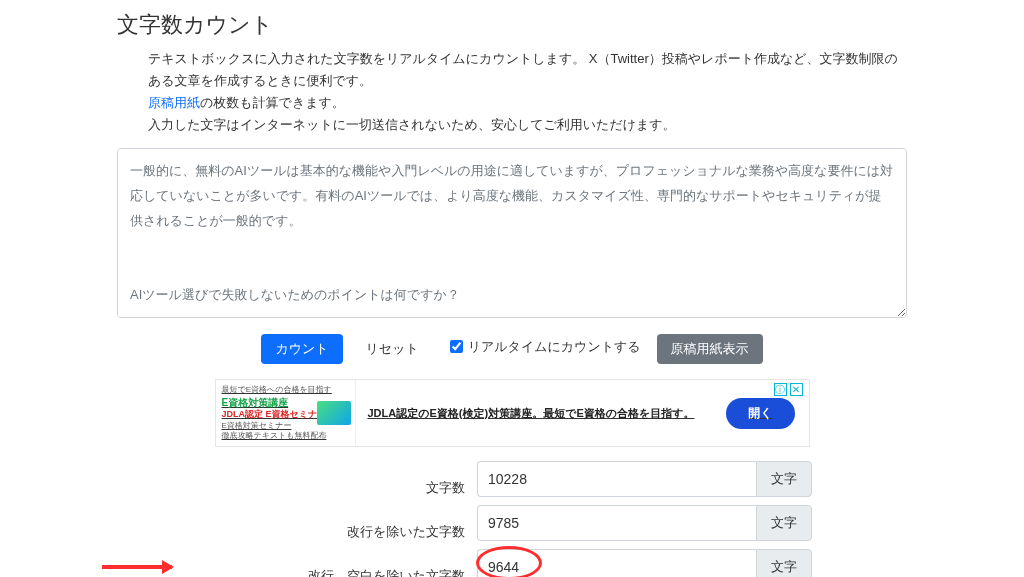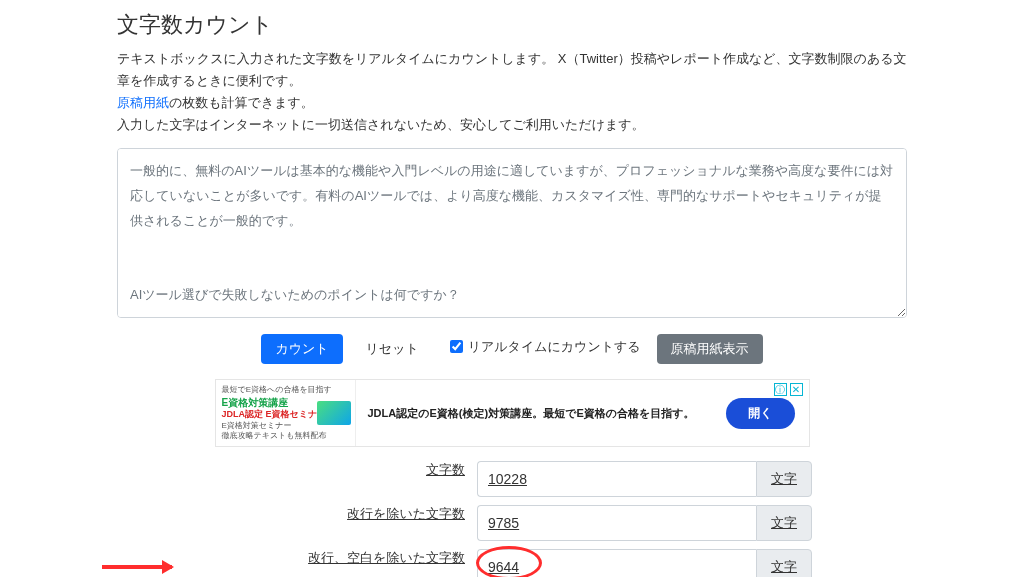--- a/index.html
+++ b/index.html
@@ -18,20 +18,21 @@
     font-size: 22px;
     font-weight: 500;
     color: #333;
     margin-bottom: 8px;
   }
   .desc {
     font-size: 13px;
     line-height: 1.7;
     color: #333;
     margin-bottom: 12px;
+    margin-left: 31px;
   }
   .desc a {
     color: #0d6efd;
     text-decoration: none;
   }
   .textarea-wrap {
     margin-bottom: 12px;
   }
   textarea {
     width: 100%;
@@ -70,20 +71,21 @@
   .checkbox-wrap input { margin-right:5px; accent-color:#0d6efd; }
   .ad {
     width: 595px;
     height: 68px;
     margin: 12px auto 14px auto;
     border:1px solid #e5e5e5;
     display:flex;
     align-items:center;
     position:relative;
     background:#fff;
+    text-decoration:underline;
   }
   .ad-left {
     width:140px;
     height:100%;
     position:relative;
     display:flex;
     flex-direction:column;
     justify-content:center;
     padding:4px 6px;
     font-size:9px;
@@ -127,24 +129,23 @@
     width:13px;height:13px;display:inline-flex;align-items:center;justify-content:center;
     border:1px solid #06b6d4;
   }
   .results {
     width: 600px;
     margin: 0 auto;
     position:relative;
   }
   .result-row {
     display:flex;
-    align-items:flex-start;
+    align-items:flex-end;
     margin-bottom: 8px;
     position:relative;
-    text-decoration:underline;
   }
   .result-label {
     width: 265px;
     text-align:right;
     padding-right: 12px;
     font-size:13px;
     color:#333;
   }
   .result-input {
     flex:1;

